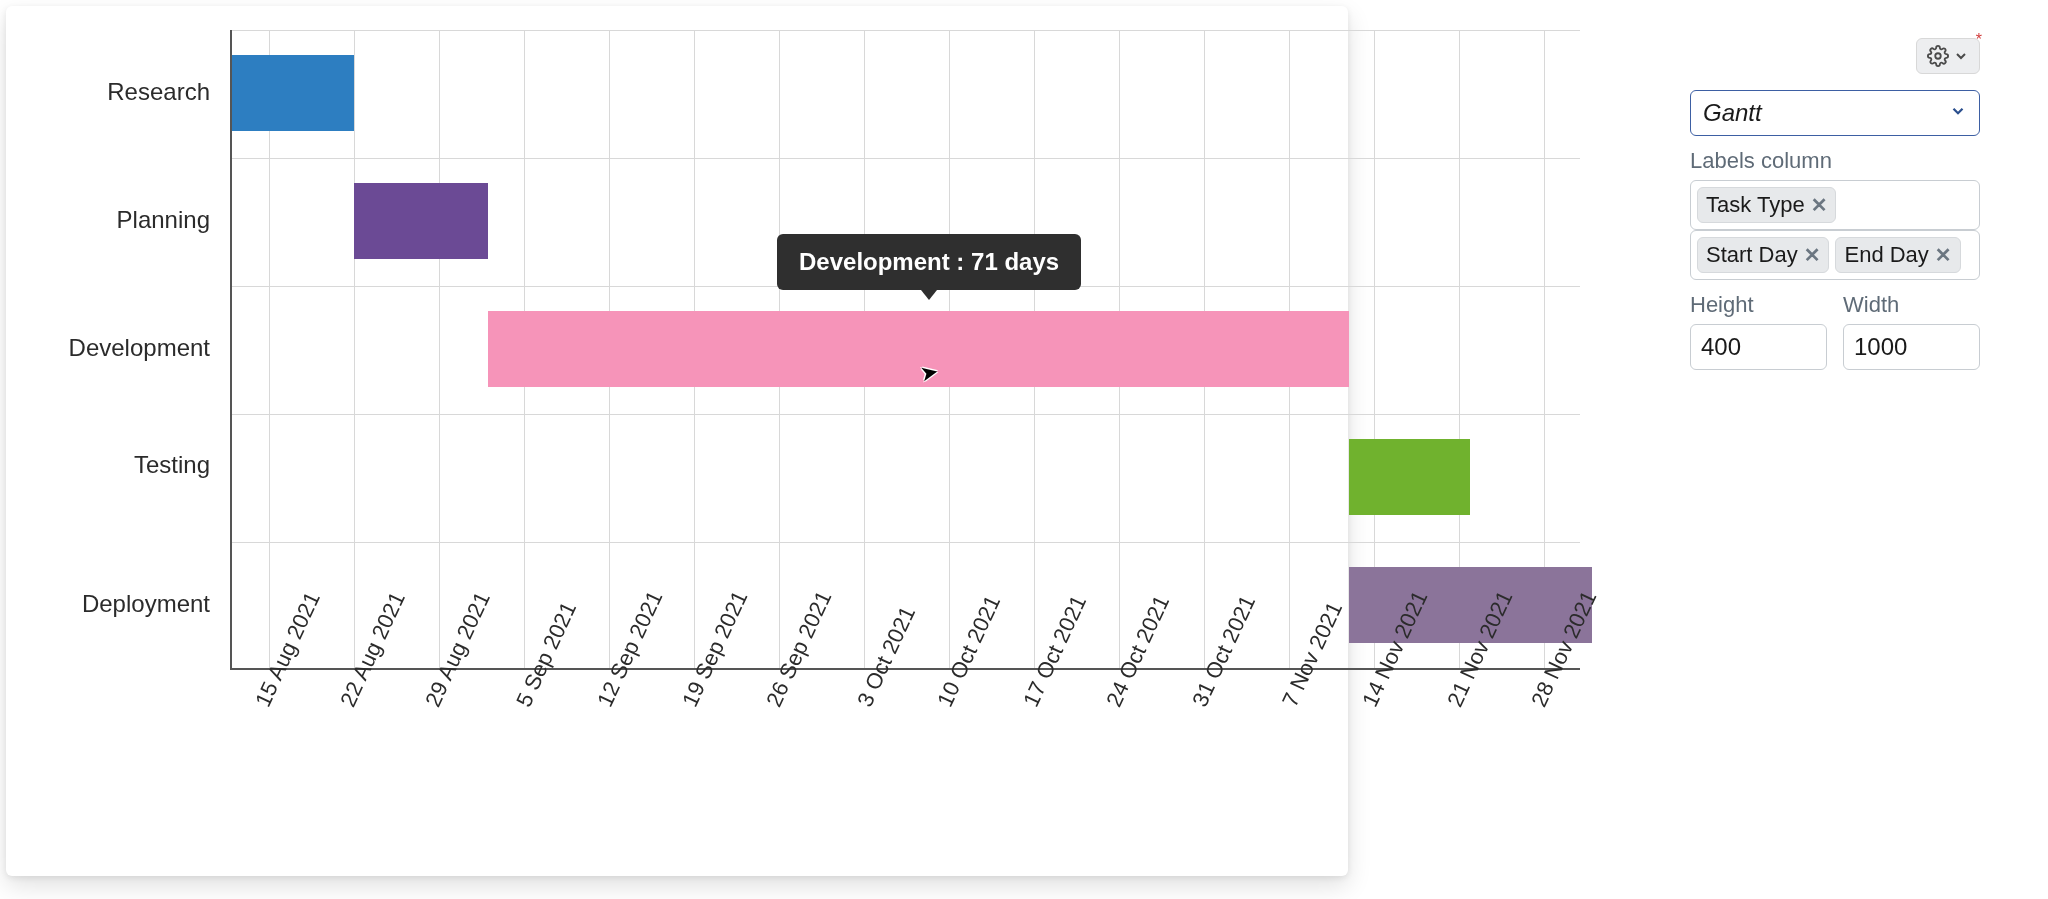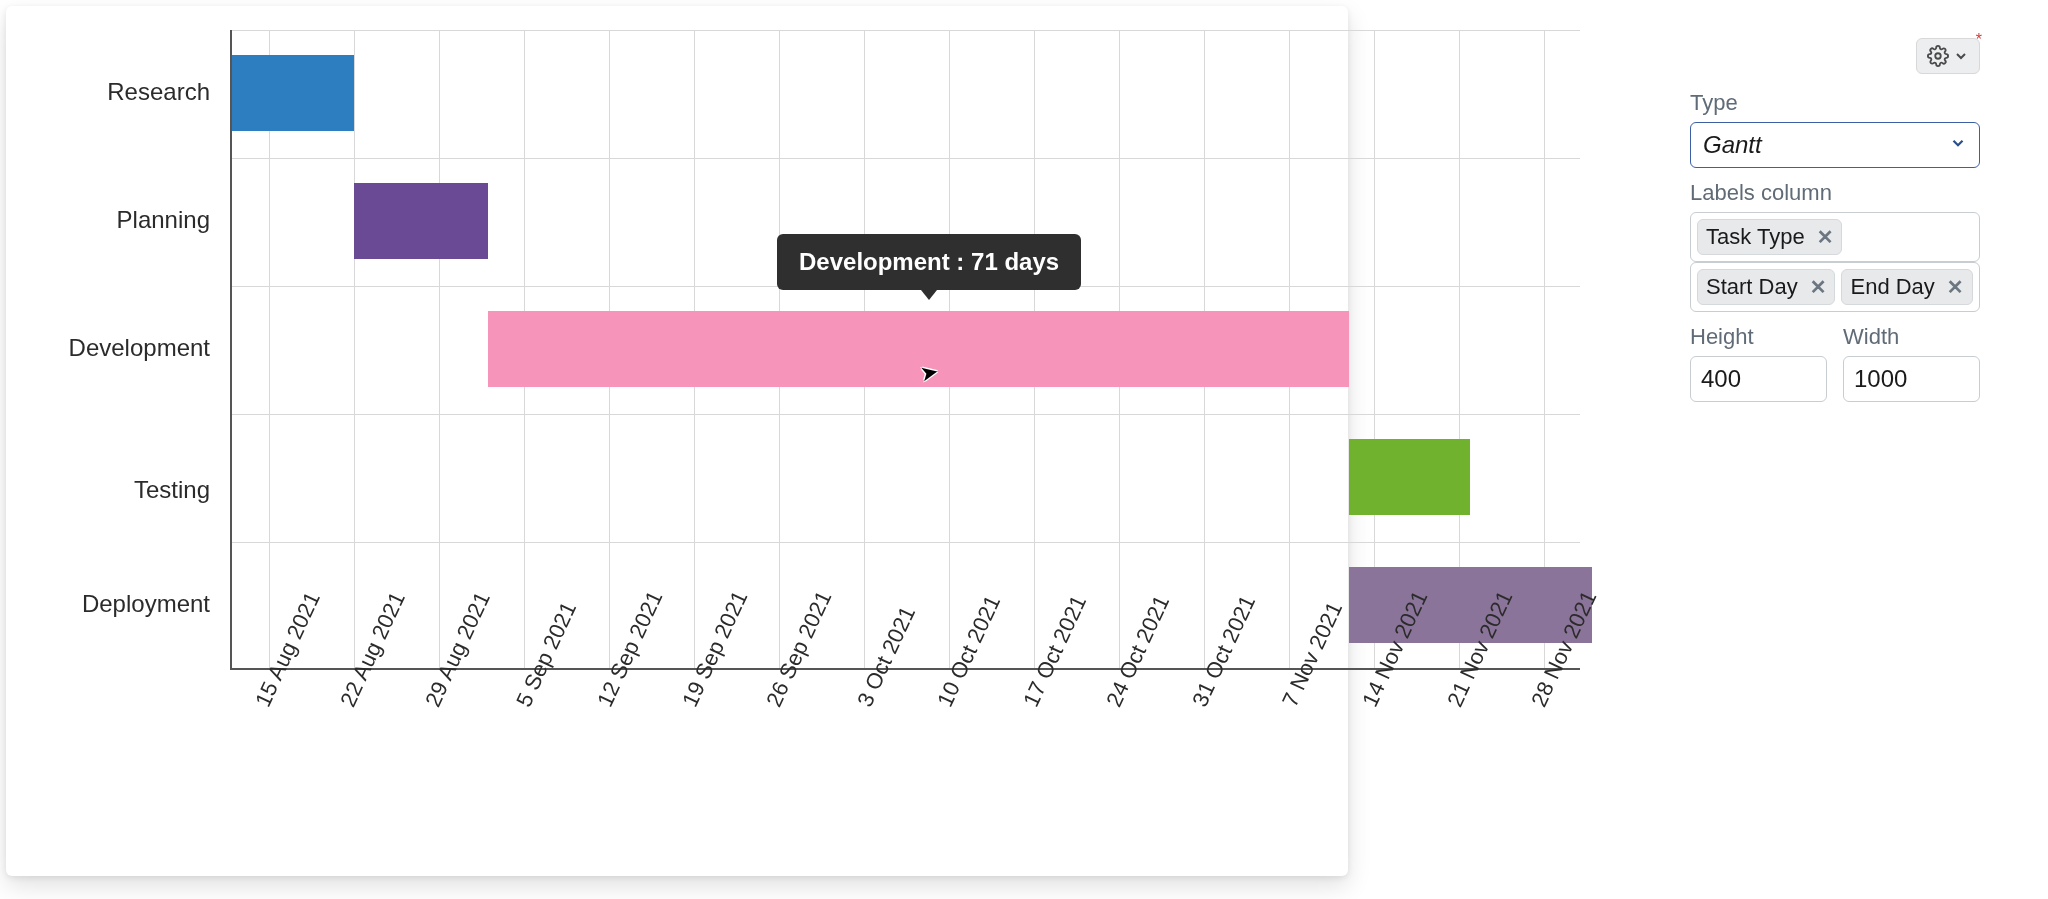--- a/index.html
+++ b/index.html
@@ -166,21 +166,21 @@
     padding: 6px;
     background: #fff;
     min-height: 44px;
     display: flex;
     flex-wrap: wrap;
     gap: 6px;
   }
   .tag {
     display: flex;
     align-items: center;
-    gap: 12px;
+    gap: 6px;
     background: #e7e9eb;
     border: 1px solid #d6d9dc;
     border-radius: 6px;
     padding: 4px 8px;
     cursor: default;
   }
   .tag-text { font-size: 22px; color: #1a1a1a; }
   .tag-close {
     font-size: 20px;
     color: #6b7681;
@@ -206,21 +206,21 @@
 </head>
 <body>
 
 <div class="container">
   <div class="chart-area">
 
     <div class="y-labels">
       <div class="y-label" style="top:62px">Research</div>
       <div class="y-label" style="top:190px">Planning</div>
       <div class="y-label" style="top:318px">Development</div>
-      <div class="y-label" style="top:460px">Testing</div>
+      <div class="y-label" style="top:435px">Testing</div>
       <div class="y-label" style="top:574px">Deployment</div>
     </div>
 
     <div class="plot">
 
       <div class="hgrid" style="top:0"></div>
       <div class="hgrid" style="top:128px"></div>
       <div class="hgrid" style="top:256px"></div>
       <div class="hgrid" style="top:384px"></div>
       <div class="hgrid" style="top:512px"></div>
@@ -285,21 +285,20 @@
       </span>
       <span class="chev-icon">
         <svg viewBox="0 0 24 24" fill="none" stroke="#4a4a4a" stroke-width="3">
             <polyline points="6 9 12 15 18 9"></polyline>
           </svg>
       </span>
       <span class="red-dot">*</span>
     </div>
   </div>
 
-  <div class="field-label">Type</div>
   <div class="select">
     <span class="select-text">Gantt</span>
     <span class="chev">
       <svg width="18" height="18" viewBox="0 0 24 24" fill="none" stroke="#2b4f8e" stroke-width="3">
           <polyline points="6 9 12 15 18 9"></polyline>
         </svg>
     </span>
   </div>
 
   <div class="field-label">Labels column</div>

